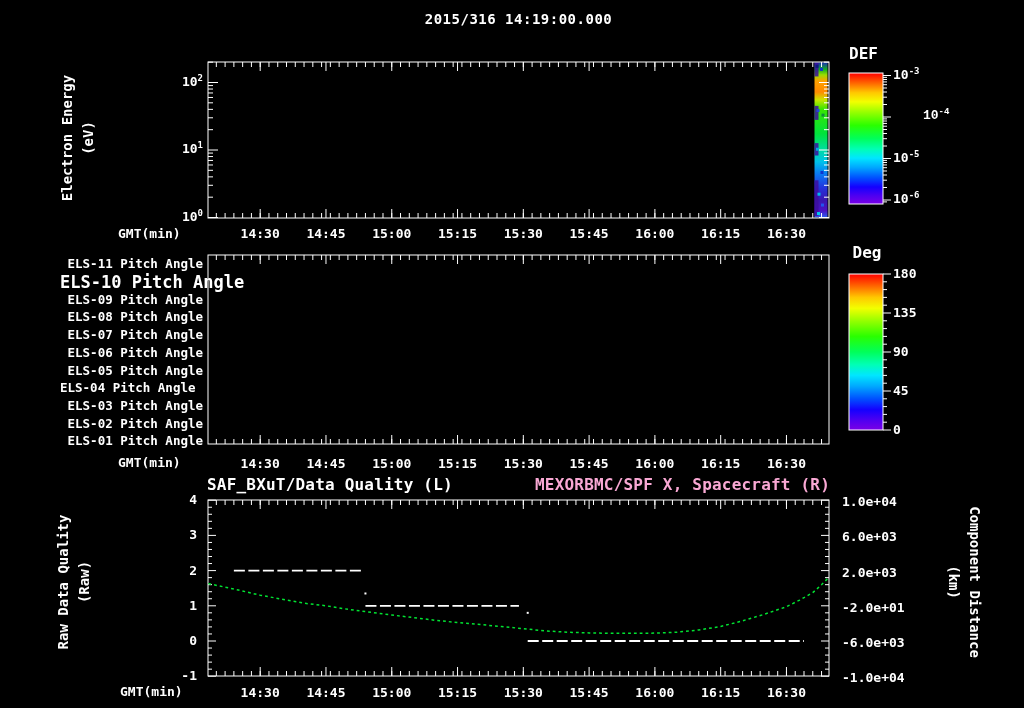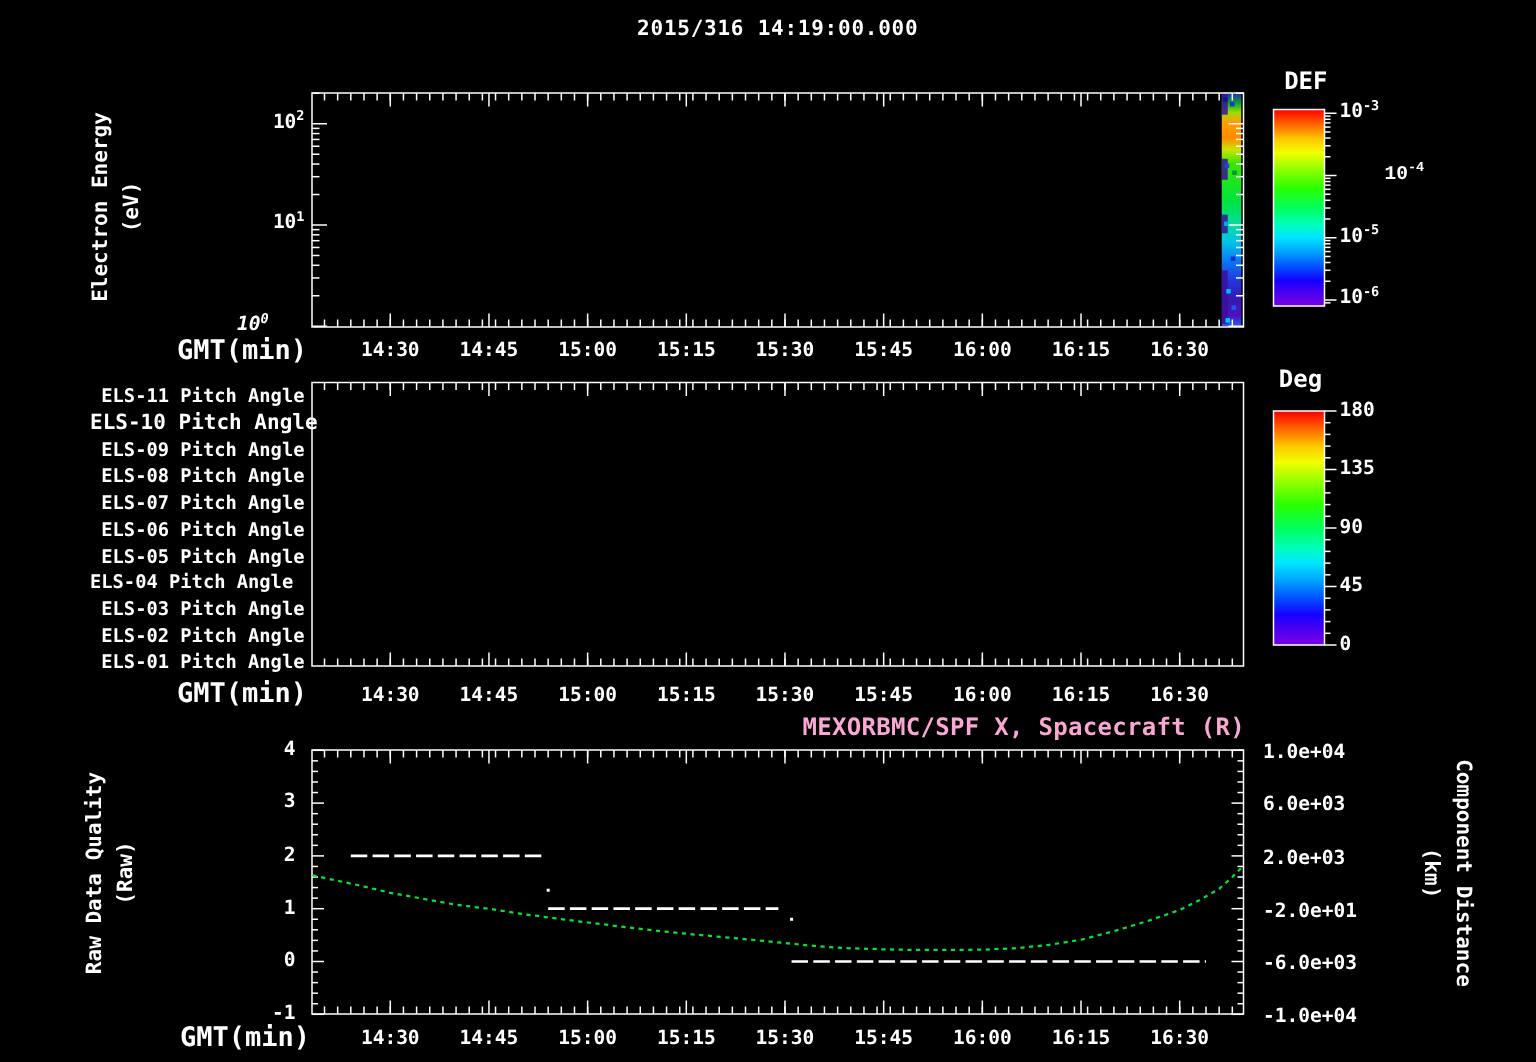--- a/index.html
+++ b/index.html
@@ -2,21 +2,21 @@
 <html><head>
 <meta charset="utf-8">
 <style>
 html,body{margin:0;padding:0;background:#000}
 #root{position:relative;width:1024px;height:708px;background:#000;font-family:"DejaVu Sans Mono",monospace;font-weight:bold;color:#fff;overflow:hidden}
 .abs{position:absolute}
 .lbl{position:absolute;white-space:pre;font-size:13px;line-height:16px}
 sup{font-size:9px;line-height:8px}
 .title{left:208px;width:621px;text-align:center;top:11px;font-size:14px;letter-spacing:.5px}
 .subtitle{left:203px;width:631px;text-align:center;top:34px;font-size:16px;letter-spacing:.4px}
-.gmt{width:70px;font-size:18px}
+.gmt{width:70px;font-size:13px}
 .vlab{position:absolute;text-align:center;white-space:pre;font-size:14px;line-height:21px}
 .ccw{transform:translate(-50%,-50%) rotate(-90deg)}
 .cw{transform:translate(-50%,-50%) rotate(90deg)}
 .ptitle{font-size:16px;letter-spacing:.2px}
 .cbtitle{font-size:16px}
 </style>
 </head>
 <body>
 
 <div id="root">
@@ -712,22 +712,23 @@
       <rect x="526.7097457627119" y="611.84" width="2" height="2" fill="#ffffff"></rect>
       <polyline points="208.4,583.6 238.3,590.0 260.2,595.2 304.0,603.2 326.0,605.8 347.9,609.3 391.8,615.0 435.6,620.3 457.5,622.5 501.4,626.5 523.3,628.7 545.3,630.9 567.2,632.2 589.1,632.9 611.0,633.3 633.0,633.3 654.9,633.1 676.8,632.2 698.7,630.0 720.7,626.5 742.6,620.8 764.5,614.2 786.5,606.7 799.6,600.1 812.8,592.6 821.5,584.7 828.1,578.1" fill="none" stroke="#00e432" stroke-width="1.5" stroke-dasharray="2.8 3"></polyline>
     </svg>
   <div class="lbl title">2015/316 14:19:00.000</div>
   <div class="lbl gmt" style="left:118px;top:226px">GMT(min)</div>
   <div class="lbl gmt" style="left:118px;top:455px">GMT(min)</div>
   <div class="lbl gmt" style="left:120px;top:684px">GMT(min)</div>
   <div class="vlab ccw" style="left:78px;top:138px"><div>Electron Energy</div><div>(eV)</div></div>
   <div class="vlab ccw" style="left:74px;top:582px"><div>Raw Data Quality</div><div>(Raw)</div></div>
   <div class="vlab cw" style="left:964px;top:582px"><div>Component Distance</div><div>(km)</div></div>
-  <div class="lbl cbtitle" style="left:849px;top:46px;width:36px;text-align:right">DEF</div>
+  <div class="lbl cbtitle" style="left:849px;top:46px;width:36px;text-align:left">DEF</div>
   <div class="lbl cbtitle" style="left:849px;top:245px;width:36px;text-align:center">Deg</div>
+  <div class="lbl ptitle" style="left:207px;top:477px">SAF_BXuT/Data Quality (L)</div>
   <div class="lbl ptitle" id="greenTitle" style="left: 208px; top: 477px; width: 622px; text-align: right; color: #f9a8d4;">MEXORBMC/SPF X, Spacecraft (R)</div>
   <div id="labels">
       <div class="abs lbl" style="left: 235.189px; top: 226px; width: 50px; text-align: center;">14:30</div>
       <div class="abs lbl" style="left: 300.972px; top: 226px; width: 50px; text-align: center;">14:45</div>
       <div class="abs lbl" style="left: 366.756px; top: 226px; width: 50px; text-align: center;">15:00</div>
       <div class="abs lbl" style="left: 432.54px; top: 226px; width: 50px; text-align: center;">15:15</div>
       <div class="abs lbl" style="left: 498.324px; top: 226px; width: 50px; text-align: center;">15:30</div>
       <div class="abs lbl" style="left: 564.108px; top: 226px; width: 50px; text-align: center;">15:45</div>
       <div class="abs lbl" style="left: 629.892px; top: 226px; width: 50px; text-align: center;">16:00</div>
       <div class="abs lbl" style="left: 695.676px; top: 226px; width: 50px; text-align: center;">16:15</div>
@@ -743,25 +744,25 @@
       <div class="abs lbl" style="left: 761.46px; top: 456px; width: 50px; text-align: center;">16:30</div>
       <div class="abs lbl" style="left: 235.189px; top: 685px; width: 50px; text-align: center;">14:30</div>
       <div class="abs lbl" style="left: 300.972px; top: 685px; width: 50px; text-align: center;">14:45</div>
       <div class="abs lbl" style="left: 366.756px; top: 685px; width: 50px; text-align: center;">15:00</div>
       <div class="abs lbl" style="left: 432.54px; top: 685px; width: 50px; text-align: center;">15:15</div>
       <div class="abs lbl" style="left: 498.324px; top: 685px; width: 50px; text-align: center;">15:30</div>
       <div class="abs lbl" style="left: 564.108px; top: 685px; width: 50px; text-align: center;">15:45</div>
       <div class="abs lbl" style="left: 629.892px; top: 685px; width: 50px; text-align: center;">16:00</div>
       <div class="abs lbl" style="left: 695.676px; top: 685px; width: 50px; text-align: center;">16:15</div>
       <div class="abs lbl" style="left: 761.46px; top: 685px; width: 50px; text-align: center;">16:30</div>
-      <div class="abs lbl" style="left: 158px; top: 208.5px; width: 45px; text-align: left; font-style: italic;">10<sup>0</sup></div>
+      <div class="abs lbl" style="left: 158px; top: 208.5px; width: 45px; text-align: right;">10<sup>0</sup></div>
       <div class="abs lbl" style="left: 158px; top: 141px; width: 45px; text-align: right;">10<sup>1</sup></div>
       <div class="abs lbl" style="left: 158px; top: 73.5px; width: 45px; text-align: right;">10<sup>2</sup></div>
       <div class="abs lbl" style="left: 60px; top: 256.3px; width: 143px; text-align: right; font-size: 12.5px;">ELS-11 Pitch Angle</div>
-      <div class="abs lbl" style="left: 60px; top: 274px; width: 143px; text-align: right; font-size: 14px;">ELS-10 Pitch Angle</div>
+      <div class="abs lbl" style="left: 60px; top: 274px; width: 143px; text-align: right; font-size: 17px;">ELS-10 Pitch Angle</div>
       <div class="abs lbl" style="left: 60px; top: 291.7px; width: 143px; text-align: right; font-size: 12.5px;">ELS-09 Pitch Angle</div>
       <div class="abs lbl" style="left: 60px; top: 309.4px; width: 143px; text-align: right; font-size: 12.5px;">ELS-08 Pitch Angle</div>
       <div class="abs lbl" style="left: 60px; top: 327.1px; width: 143px; text-align: right; font-size: 12.5px;">ELS-07 Pitch Angle</div>
       <div class="abs lbl" style="left: 60px; top: 344.8px; width: 143px; text-align: right; font-size: 12.5px;">ELS-06 Pitch Angle</div>
       <div class="abs lbl" style="left: 60px; top: 362.5px; width: 143px; text-align: right; font-size: 12.5px;">ELS-05 Pitch Angle</div>
       <div class="abs lbl" style="left: 60px; top: 380.2px; width: 143px; text-align: left; font-size: 12.5px;">ELS-04 Pitch Angle</div>
       <div class="abs lbl" style="left: 60px; top: 397.9px; width: 143px; text-align: right; font-size: 12.5px;">ELS-03 Pitch Angle</div>
       <div class="abs lbl" style="left: 60px; top: 415.6px; width: 143px; text-align: right; font-size: 12.5px;">ELS-02 Pitch Angle</div>
       <div class="abs lbl" style="left: 60px; top: 433.3px; width: 143px; text-align: right; font-size: 12.5px;">ELS-01 Pitch Angle</div>
       <div class="abs lbl" style="left: 150px; top: 668.2px; width: 47px; text-align: right;">-1</div>

